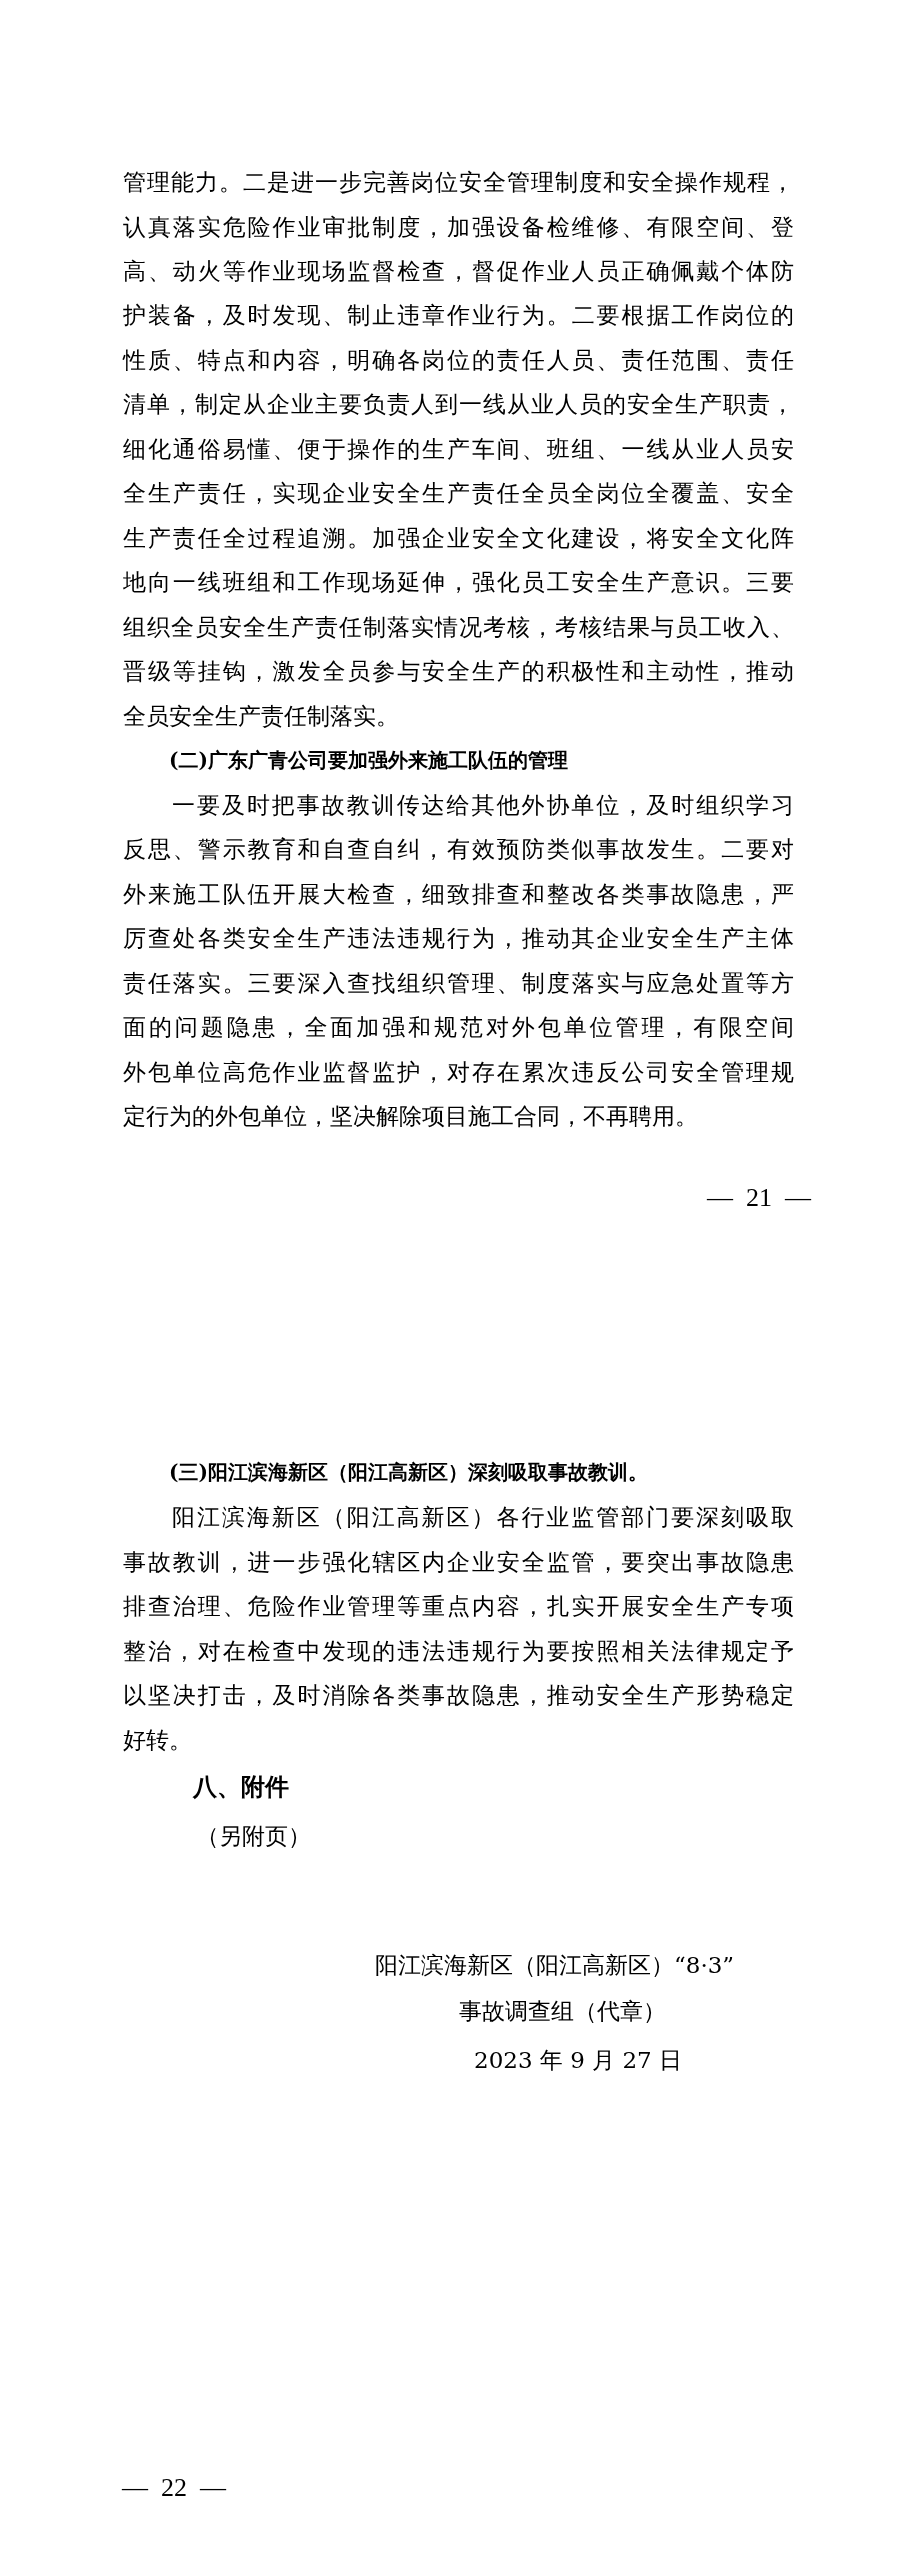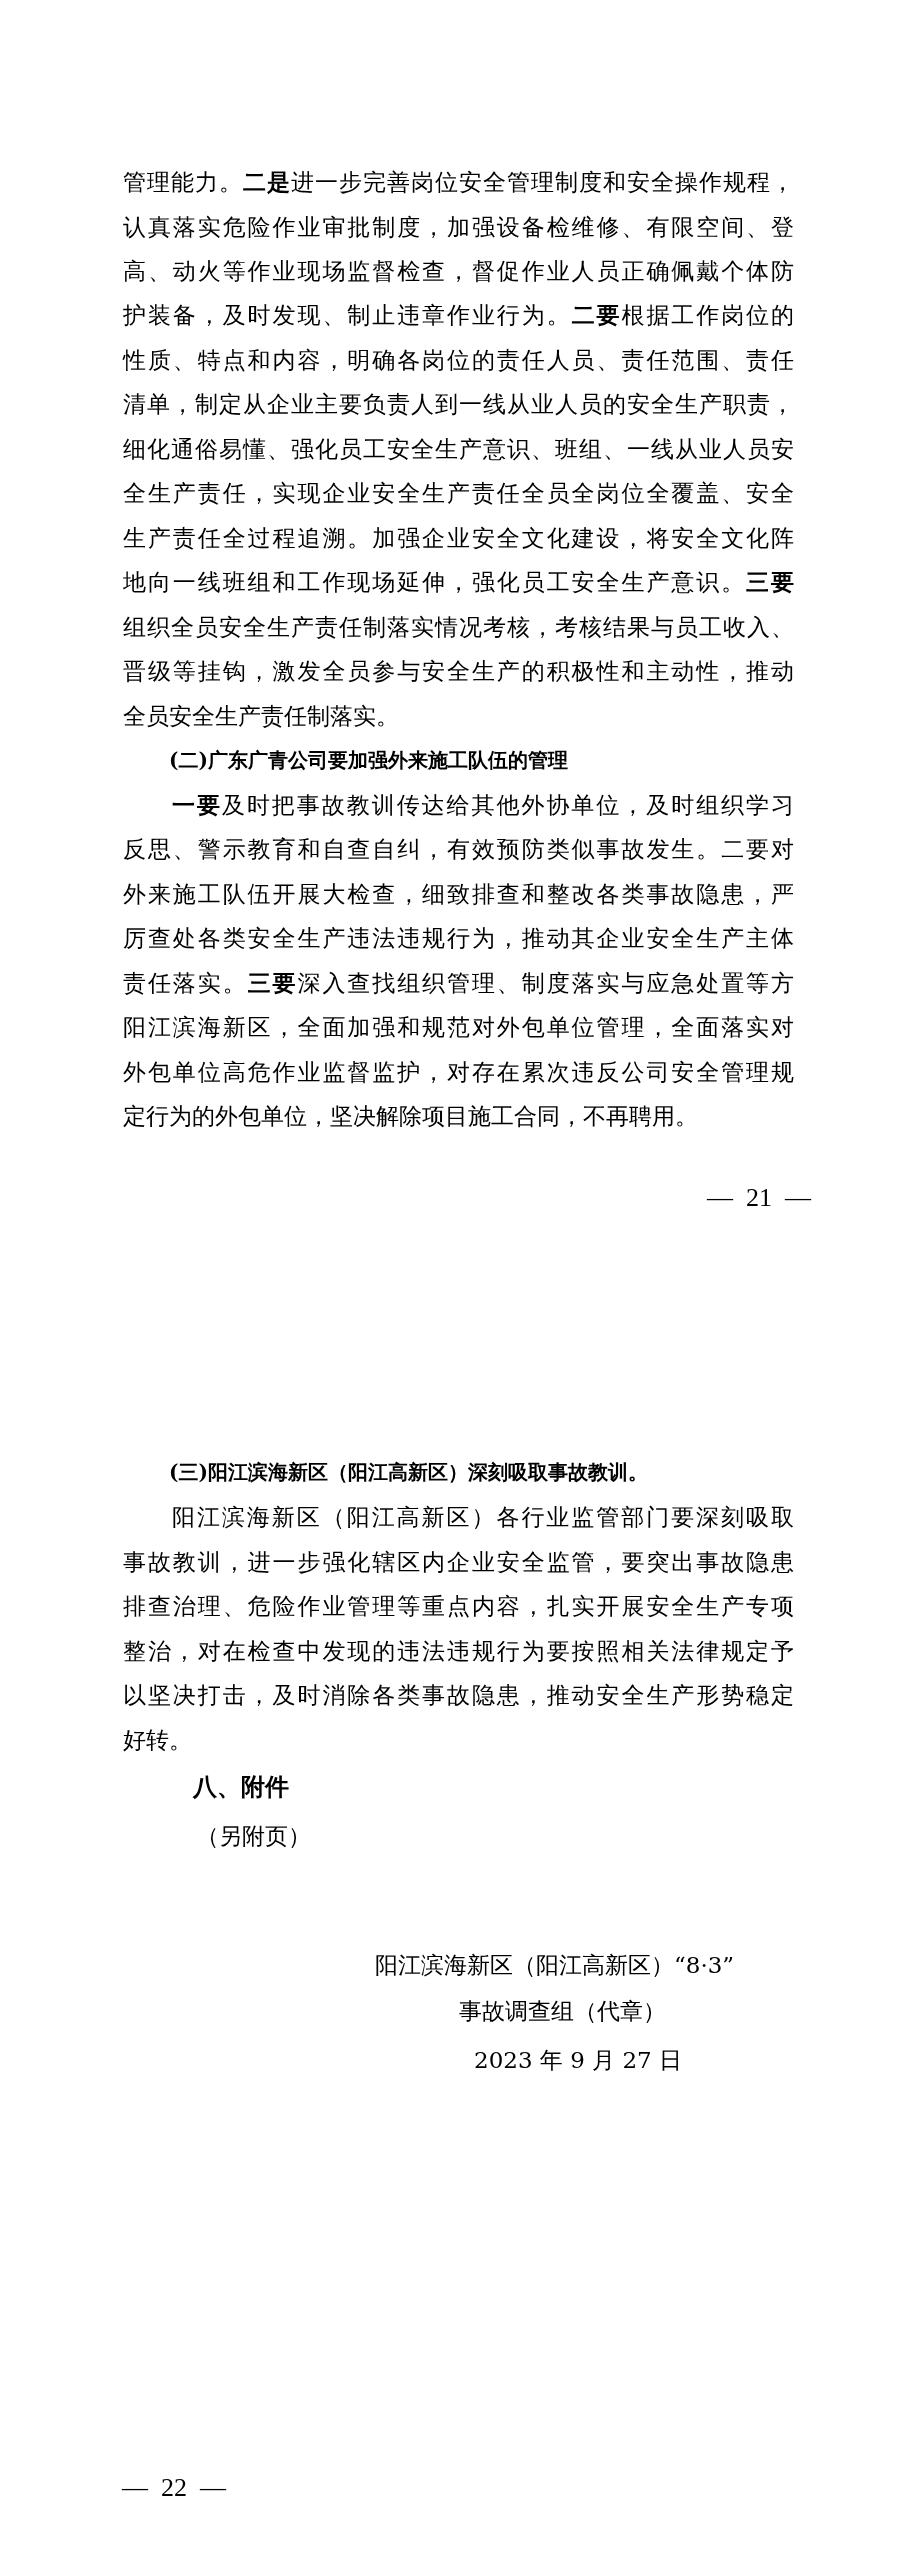--- a/index.html
+++ b/index.html
@@ -4,21 +4,21 @@
 <style>
   html, body { margin: 0; padding: 0; background: #ffffff; }
   body { width: 910px; height: 2576px; position: relative; overflow: hidden; color: #000; }
   .line {
     position: absolute; left: 123px; width: 671px; height: 32px; line-height: 32px;
     font-family: "DejaVu Serif", "Liberation Serif", serif; font-size: 23px;
     white-space: nowrap; text-align: justify; text-align-last: justify; letter-spacing: 0;
   }
   .line.last { text-align-last: left; }
   .line.indent { left: 172px; width: 622px; }
-  .b { font-weight: bold; font-family: "DejaVu Sans", "Liberation Sans", sans-serif; }
+  .b { font-weight: normal; font-family: "DejaVu Sans", "Liberation Sans", sans-serif; }
   .heading {
     position: absolute; left: 169px; height: 32px; line-height: 32px;
     font-family: "DejaVu Serif", "Liberation Serif", serif; font-size: 20px; font-weight: bold; white-space: nowrap;
   }
   .section {
     position: absolute; left: 169px; height: 34px; line-height: 34px;
     font-family: "DejaVu Sans", "Liberation Sans", sans-serif; font-size: 24px; font-weight: bold; white-space: nowrap; margin-left: 24px;
   }
   .plain {
     position: absolute; height: 32px; line-height: 32px;
@@ -32,36 +32,36 @@
 </head>
 <body>
 
 <div>
   <div class="line" style="top:166px"><span>管理能力。</span><span class="b">二是</span><span>进一步完善岗位安全管理制度和安全操作规程，</span></div>
   <div class="line" style="top:211px"><span>认真落实危险作业审批制度，加强设备检维修、有限空间、登</span></div>
   <div class="line" style="top:255px"><span>高、动火等作业现场监督检查，督促作业人员正确佩戴个体防</span></div>
   <div class="line" style="top:299px"><span>护装备，及时发现、制止违章作业行为。</span><span class="b">二要</span><span>根据工作岗位的</span></div>
   <div class="line" style="top:344px"><span>性质、特点和内容，明确各岗位的责任人员、责任范围、责任</span></div>
   <div class="line" style="top:388px"><span>清单，制定从企业主要负责人到一线从业人员的安全生产职责，</span></div>
-  <div class="line" style="top:433px"><span>细化通俗易懂、强化员工安全生产意识、班组、一线从业人员安</span></div>
+  <div class="line" style="top:433px"><span>细化通俗易懂、便于操作的生产车间、班组、一线从业人员安</span></div>
   <div class="line" style="top:477px"><span>全生产责任，实现企业安全生产责任全员全岗位全覆盖、安全</span></div>
   <div class="line" style="top:522px"><span>生产责任全过程追溯。加强企业安全文化建设，将安全文化阵</span></div>
   <div class="line" style="top:566px"><span>地向一线班组和工作现场延伸，强化员工安全生产意识。</span><span class="b">三要</span></div>
   <div class="line" style="top:611px"><span>组织全员安全生产责任制落实情况考核，考核结果与员工收入、</span></div>
   <div class="line" style="top:655px"><span>晋级等挂钩，激发全员参与安全生产的积极性和主动性，推动</span></div>
   <div class="line last" style="top:700px"><span>全员安全生产责任制落实。</span></div>
 
   <div class="heading" style="top:744px">(二)广东广青公司要加强外来施工队伍的管理</div>
 
   <div class="line indent" style="top:789px"><span class="b">一要</span><span>及时把事故教训传达给其他外协单位，及时组织学习</span></div>
   <div class="line" style="top:833px"><span>反思、警示教育和自查自纠，有效预防类似事故发生。二要对</span></div>
   <div class="line" style="top:878px"><span>外来施工队伍开展大检查，细致排查和整改各类事故隐患，严</span></div>
   <div class="line" style="top:922px"><span>厉查处各类安全生产违法违规行为，推动其企业安全生产主体</span></div>
   <div class="line" style="top:967px"><span>责任落实。</span><span class="b">三要</span><span>深入查找组织管理、制度落实与应急处置等方</span></div>
-  <div class="line" style="top:1011px"><span>阳江滨海新区，全面加强和规范对外包单位管理，全面落实对</span></div>
+  <div class="line" style="top:1011px"><span>面的问题隐患，全面加强和规范对外包单位管理，有限空间</span></div>
   <div class="line" style="top:1056px"><span>外包单位高危作业监督监护，对存在累次违反公司安全管理规</span></div>
   <div class="line last" style="top:1100px"><span>定行为的外包单位，坚决解除项目施工合同，不再聘用。</span></div>
 
   <div class="pagenum" style="top:1186px; left:707px">—  21  —</div>
 </div>
 
 <div>
   <div class="heading" style="top:1456px">(三)阳江滨海新区（阳江高新区）深刻吸取事故教训。</div>
 
   <div class="line indent" style="top:1501px"><span>阳江滨海新区（阳江高新区）各行业监管部门要深刻吸取</span></div>

